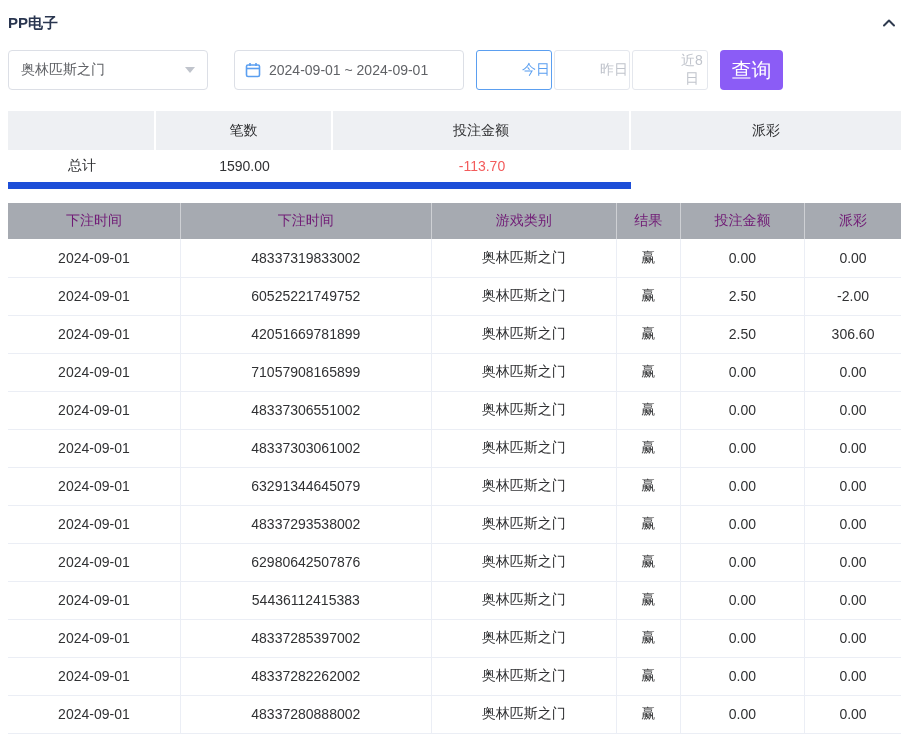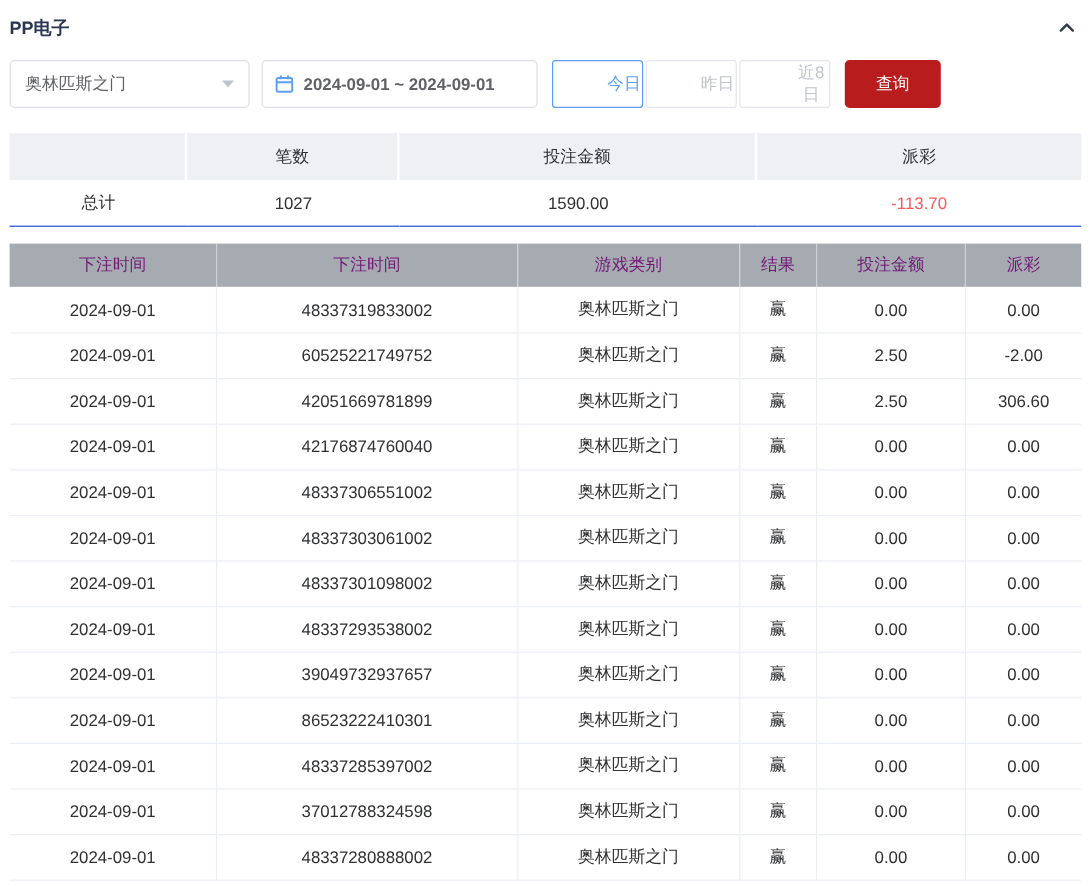--- a/index.html
+++ b/index.html
@@ -28,54 +28,54 @@
     border: 1px solid #dcdfe6; border-radius: 4px;
     display: flex; align-items: center; justify-content: space-between;
     padding: 0 12px; color: #606266; background: #fff; cursor: pointer;
   }
   .caret-down {
     width: 0; height: 0;
     border-left: 5px solid transparent; border-right: 5px solid transparent;
     border-top: 6px solid #c0c4cc;
   }
   .date-box {
-    width: 230px; height: 40px; margin-left: 10px;
+    width: 230px; height: 40px; margin-left: 26px;
     border: 1px solid #dcdfe6; border-radius: 4px;
     display: flex; align-items: center; gap: 8px;
-    padding: 0 10px; color: #606266; background: #fff; cursor: pointer; font-weight: bold;
+    padding: 0 10px; color: #606266; background: #fff; cursor: pointer;
   }
   .btn-group { display: flex; gap: 2px; margin-left: 12px; }
   .quick-btn {
     width: 76px; height: 40px;
     background: #fff; border: 1px solid #e4e7ed; border-radius: 3px;
     color: #c0c4cc; font-size: 14px; cursor: pointer;
     font-family: inherit;
     padding-left: 44px;
   }
   .quick-btn.active { border-color: #5b9ff0; color: #5b9ff0; position: relative; z-index: 1; }
   .query-btn {
-    width: 80px; height: 40px; margin-left: 12px;
-    background: #b91c1c; border: none; border-radius: 4px;
-    color: #ffffff; font-size: 14px; cursor: pointer;
+    width: 63px; height: 40px; margin-left: 12px;
+    background: #8b5cf6; border: none; border-radius: 4px;
+    color: #ffffff; font-size: 20px; cursor: pointer;
     font-family: inherit;
   }
 
   
   .summary { margin-top: 21px; }
   .summary-row {
     display: grid;
     grid-template-columns: 16.57% 19.82% 33.37% 30.24%;
   }
   .summary-row .cell {
     height: 39px;
     display: flex; align-items: center; justify-content: center;
   }
   .summary-head .cell { background: #eef0f3; border-right: 2px solid #ffffff; }
   .summary-head .cell:last-child { border-right: none; }
-  .summary-vals .cell { background: #ffffff; border-bottom: 1px solid #1d4ed8; }
+  .summary-vals .cell { background: #ffffff; border-bottom: 7px solid #1d4ed8; }
 
   
   .data-table {
     width: 100%;
     margin-top: 14px;
     border-collapse: collapse;
     table-layout: fixed;
     font-size: 14px;
   }
   .data-table thead th {
@@ -148,21 +148,20 @@
 
   <div class="summary">
     <div class="summary-row summary-head">
       <div class="cell"></div>
       <div class="cell">笔数</div>
       <div class="cell">投注金额</div>
       <div class="cell">派彩</div>
     </div>
     <div class="summary-row summary-vals">
       <div class="cell">总计</div>
-      <div class="cell">1027</div>
       <div class="cell">1590.00</div>
       <div class="cell neg">-113.70</div>
     </div>
   </div>
 
   <table class="data-table">
     <colgroup>
       <col class="col-time">
         <col class="col-order">
         <col class="col-game">
@@ -200,21 +199,21 @@
         <tr>
           <td>2024-09-01</td>
           <td>42051669781899</td>
           <td>奥林匹斯之门</td>
           <td>赢</td>
           <td>2.50</td>
           <td>306.60</td>
         </tr>
         <tr>
           <td>2024-09-01</td>
-          <td>42176874760040</td>
+          <td>71057908165899</td>
           <td>奥林匹斯之门</td>
           <td>赢</td>
           <td>0.00</td>
           <td>0.00</td>
         </tr>
         <tr>
           <td>2024-09-01</td>
           <td>48337306551002</td>
           <td>奥林匹斯之门</td>
           <td>赢</td>
@@ -224,61 +223,61 @@
         <tr>
           <td>2024-09-01</td>
           <td>48337303061002</td>
           <td>奥林匹斯之门</td>
           <td>赢</td>
           <td>0.00</td>
           <td>0.00</td>
         </tr>
         <tr>
           <td>2024-09-01</td>
-          <td>48337301098002</td>
+          <td>63291344645079</td>
           <td>奥林匹斯之门</td>
           <td>赢</td>
           <td>0.00</td>
           <td>0.00</td>
         </tr>
         <tr>
           <td>2024-09-01</td>
           <td>48337293538002</td>
           <td>奥林匹斯之门</td>
           <td>赢</td>
           <td>0.00</td>
           <td>0.00</td>
         </tr>
         <tr>
           <td>2024-09-01</td>
-          <td>39049732937657</td>
-          <td>奥林匹斯之门</td>
-          <td>赢</td>
-          <td>0.00</td>
-          <td>0.00</td>
-        </tr>
-        <tr>
-          <td>2024-09-01</td>
-          <td>86523222410301</td>
+          <td>62980642507876</td>
+          <td>奥林匹斯之门</td>
+          <td>赢</td>
+          <td>0.00</td>
+          <td>0.00</td>
+        </tr>
+        <tr>
+          <td>2024-09-01</td>
+          <td>54436112415383</td>
           <td>奥林匹斯之门</td>
           <td>赢</td>
           <td>0.00</td>
           <td>0.00</td>
         </tr>
         <tr>
           <td>2024-09-01</td>
           <td>48337285397002</td>
           <td>奥林匹斯之门</td>
           <td>赢</td>
           <td>0.00</td>
           <td>0.00</td>
         </tr>
         <tr>
           <td>2024-09-01</td>
-          <td>37012788324598</td>
+          <td>48337282262002</td>
           <td>奥林匹斯之门</td>
           <td>赢</td>
           <td>0.00</td>
           <td>0.00</td>
         </tr>
         <tr>
           <td>2024-09-01</td>
           <td>48337280888002</td>
           <td>奥林匹斯之门</td>
           <td>赢</td>

